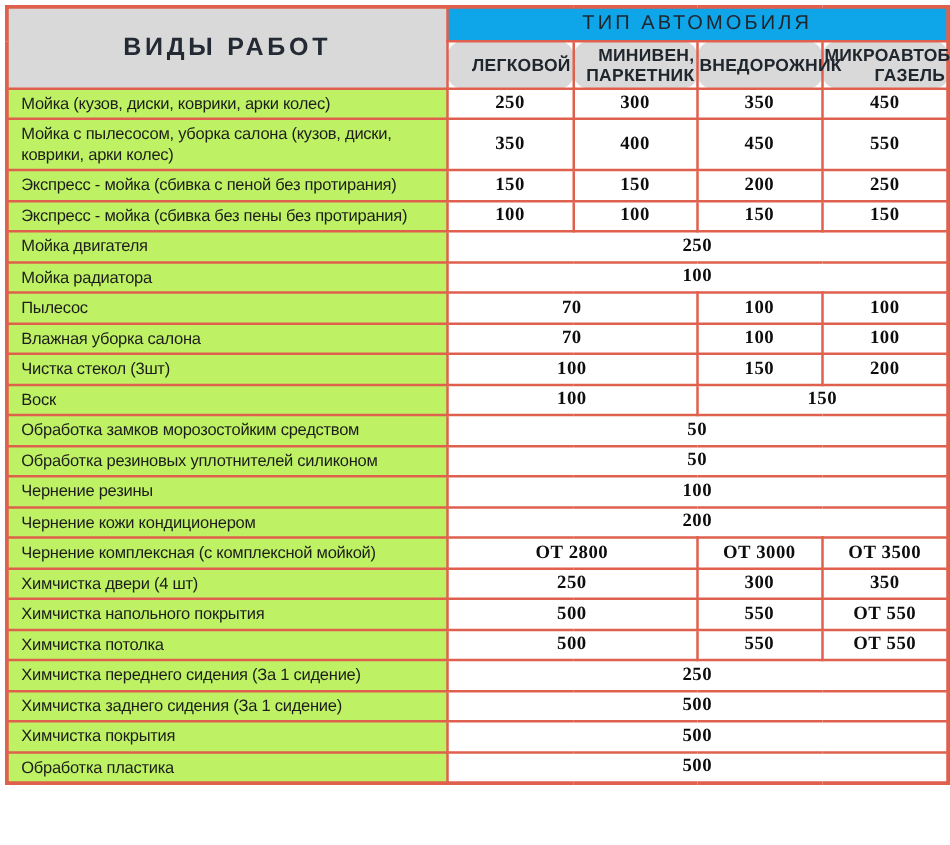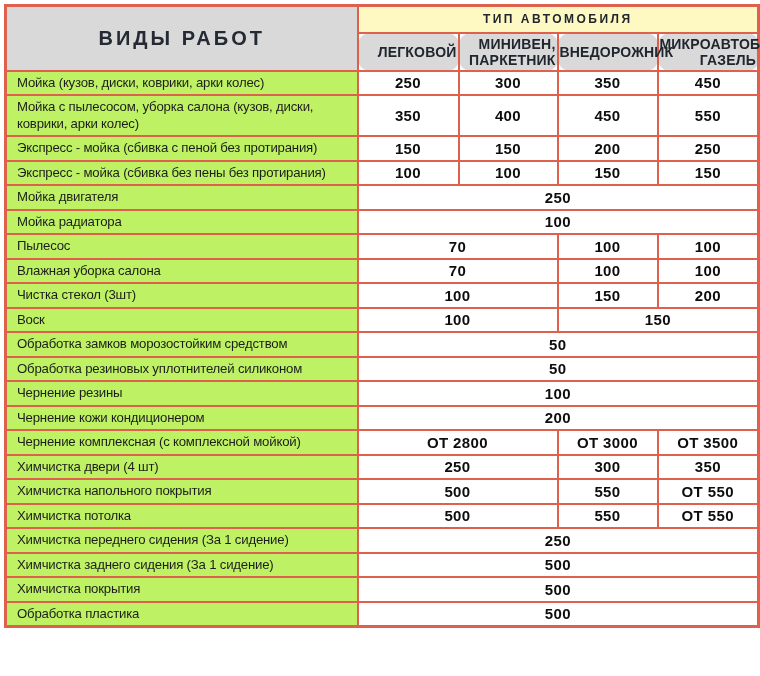--- a/index.html
+++ b/index.html
@@ -33,24 +33,24 @@
   th.works {
     background: #d9d9d9;
     color: #242a33;
     font-size: 20px;
     font-weight: bold;
     letter-spacing: 3px;
     text-align: center;
     vertical-align: middle;
   }
   th.cartype {
-    background: #fef9c3;
+    background: #0ea5e9;
     color: #20262e;
-    font-size: 12px;
-    font-weight: bold;
+    font-size: 16px;
+    font-weight: normal;
     letter-spacing: 2.5px;
     text-align: center;
     vertical-align: middle;
     height: 27px;
   }
   th.sub {
     background: #d9d9d9;
     color: #20262e;
     font-size: 14px;
     font-weight: bold;
@@ -76,20 +76,21 @@
     background: #bef264;
   }
   td.value {
     color: #0d0d0d;
     font-size: 15px;
     font-weight: bold;
     letter-spacing: 0.4px;
     text-align: center;
     vertical-align: middle;
     background: #ffffff;
+    font-family: Liberation Serif, serif;
   }
 </style>
 </head>
 <body>
 
 <div class="page">
   <table class="price">
     <colgroup>
       <col style="width: 352px">
       <col style="width: 101px">

